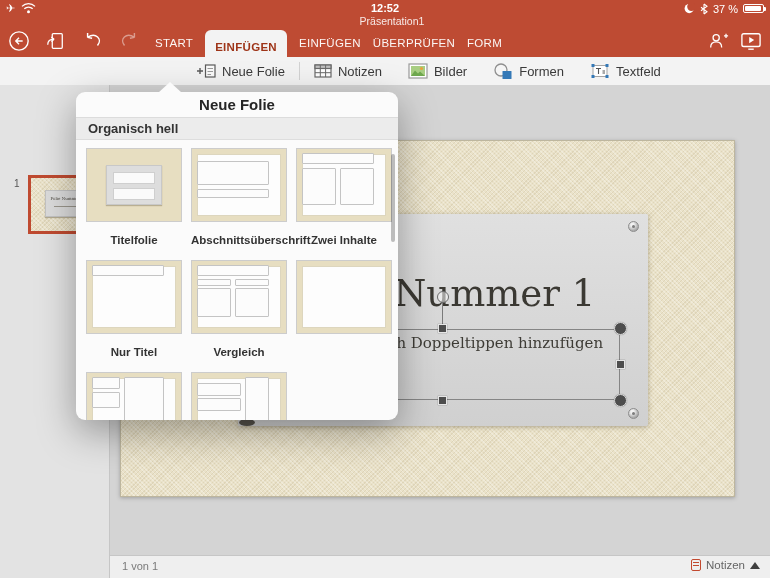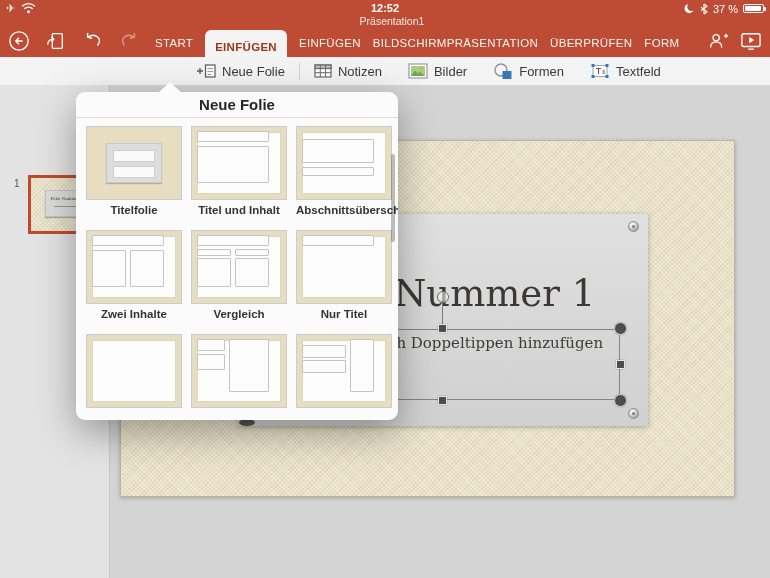--- a/index.html
+++ b/index.html
@@ -90,21 +90,21 @@
   .popup-arrow { position:absolute; left:158px; top:82px; width:0; height:0; z-index:51;
     border-left:12px solid transparent; border-right:12px solid transparent; border-bottom:11px solid #FBFBFB; }
   .popup { position:absolute; left:76px; top:92px; width:322px; height:328px; background:#FBFBFB; border-radius:9px;
     overflow:hidden; z-index:50; box-shadow:0 12px 38px rgba(0,0,0,0.35); }
   .popup-header { height:26px; line-height:26px; text-align:center; font-size:15px; font-weight:bold; color:#262626; border-bottom:1px solid #DCDCDC; }
   .popup-section { height:22px; line-height:22px; background:#ECECEC; border-bottom:1px solid #DDD; font-size:13px; font-weight:bold; color:#333; padding-left:12px; }
   .layout-grid { position:relative; padding:8px 10px 0 10px; display:grid; grid-template-columns:repeat(3,96px); column-gap:9px; row-gap:12px; }
   .layout-item { width:96px; }
   .lt { position:relative; width:96px; height:74px; border:1px solid #CCC; background:#E7DEC1; }
   .lt .inner { position:absolute; left:5px; top:5px; right:5px; bottom:5px; background:#FDFDFD; border:1px solid #DDD6BE; }
-  .lt-label { margin-top:4px; height:14px; text-align:center; font-size:11.5px; font-weight:bold; color:#333; white-space:nowrap; }
+  .lt-label { margin-top:12px; height:14px; text-align:center; font-size:11.5px; font-weight:bold; color:#333; white-space:nowrap; }
   .ph { position:absolute; background:#FCFCFC; border:1px solid #C4C4C4; border-radius:1px; }
   
   .lt.titelfolie .mini-panel { position:absolute; left:19px; top:16px; width:56px; height:40px; background:#DDD; border:1px solid #C8C8C8; box-shadow:0 1px 1px rgba(100,90,60,.35); }
   .lt.titelfolie .bar1 { position:absolute; left:6px; top:6px; width:42px; height:12px; background:#FAFAFA; border:1px solid #CFCFCF; }
   .lt.titelfolie .bar2 { position:absolute; left:6px; top:22px; width:42px; height:12px; background:#FAFAFA; border:1px solid #CFCFCF; }
   
   .lt .t-bar   { left:5px; top:4px;  width:72px; height:11px; }
   .lt.titel-inhalt .c-big { left:5px; top:19px; width:72px; height:37px; }
   .lt.abschnitt .a-big { left:5px; top:12px; width:72px; height:24px; }
   .lt.abschnitt .a-bar { left:5px; top:40px; width:72px; height:9px; }
@@ -176,21 +176,20 @@
       <div class="nav-ic" style="left:118px;">
         <svg width="20" height="18" viewBox="0 0 22 20">
             <path d="M17 6 C8 0 0 8 6 15 M17 6 L17 1 M17 6 L12 7" fill="none" stroke="rgba(255,255,255,0.45)" stroke-width="1.6"></path>
           </svg>
       </div>
 
       <div class="tabs">
         <div class="tab">START</div>
         <div class="tab selected">EINFÜGEN</div>
         <div class="tab">EINFÜGEN</div>
-        <div class="tab">BILDSCHIRMPRÄSENTATION</div>
         <div class="tab">ÜBERPRÜFEN</div>
         <div class="tab pressed">FORM</div>
       </div>
 
       <div class="nav-ic" style="right:41px; left:auto;">
         <svg width="22" height="22" viewBox="0 0 24 24">
             <circle cx="10" cy="8.5" r="3.4" fill="none" stroke="#fff" stroke-width="1.4"></circle>
             <path d="M4 19 C4 14.5 7 13 10 13 C13 13 16 14.5 16 19" fill="none" stroke="#fff" stroke-width="1.4"></path>
             <path d="M18.5 6.5 H23 M20.75 4.2 V8.8" stroke="#fff" stroke-width="1.4"></path>
           </svg>
@@ -288,79 +287,80 @@
         <div class="h-sq top"></div>
         <div class="h-sq bottom"></div>
         <div class="h-sq left"></div>
         <div class="h-sq right"></div>
       </div>
     </div>
   </div>
 
   <div class="screw-peek"></div>
 
+  <div class="bottombar">
+    <div class="page-ind">1 von 1</div>
+    <div class="notes">
+      <div class="notes-ic"></div>
+      <span class="notes-label">Notizen</span>
+      <div class="tri-up"></div>
+    </div>
+  </div>
 
   <div class="popup-arrow"></div>
   <div class="popup">
     <div class="popup-header">Neue Folie</div>
+    <div class="popup-section">Organisch hell</div>
     <div class="layout-grid">
 
       <div class="layout-item">
         <div class="lt titelfolie canvas-tex">
             <div class="mini-panel">
               <div class="bar1"></div>
               <div class="bar2"></div>
             </div>
           </div>
         <div class="lt-label">Titelfolie</div>
       </div>
       <div class="layout-item">
-        <div class="lt titel-inhalt">
-            <div class="inner"></div>
-            <div class="ph t-bar"></div>
-            <div class="ph c-big"></div>
-          </div>
-        <div class="lt-label">Titel und Inhalt</div>
-      </div>
-      <div class="layout-item">
         <div class="lt abschnitt">
             <div class="inner"></div>
             <div class="ph a-big"></div>
             <div class="ph a-bar"></div>
           </div>
         <div class="lt-label">Abschnittsüberschrift</div>
       </div>
 
       <div class="layout-item">
         <div class="lt zwei">
             <div class="inner"></div>
             <div class="ph t-bar"></div>
             <div class="ph c-l"></div>
             <div class="ph c-r"></div>
           </div>
         <div class="lt-label">Zwei Inhalte</div>
+      </div>
+      <div class="layout-item">
+        <div class="lt nurtitel">
+            <div class="inner"></div>
+            <div class="ph t-bar"></div>
+          </div>
+        <div class="lt-label">Nur Titel</div>
       </div>
       <div class="layout-item">
         <div class="lt vergleich">
             <div class="inner"></div>
             <div class="ph t-bar"></div>
             <div class="ph h-l"></div>
             <div class="ph h-r"></div>
             <div class="ph b-l"></div>
             <div class="ph b-r"></div>
           </div>
         <div class="lt-label">Vergleich</div>
       </div>
-      <div class="layout-item">
-        <div class="lt nurtitel">
-            <div class="inner"></div>
-            <div class="ph t-bar"></div>
-          </div>
-        <div class="lt-label">Nur Titel</div>
-      </div>
 
       <div class="layout-item">
         <div class="lt leer">
             <div class="inner"></div>
           </div>
       </div>
       <div class="layout-item">
         <div class="lt inh-ueb">
             <div class="inner"></div>
             <div class="ph s1"></div>

